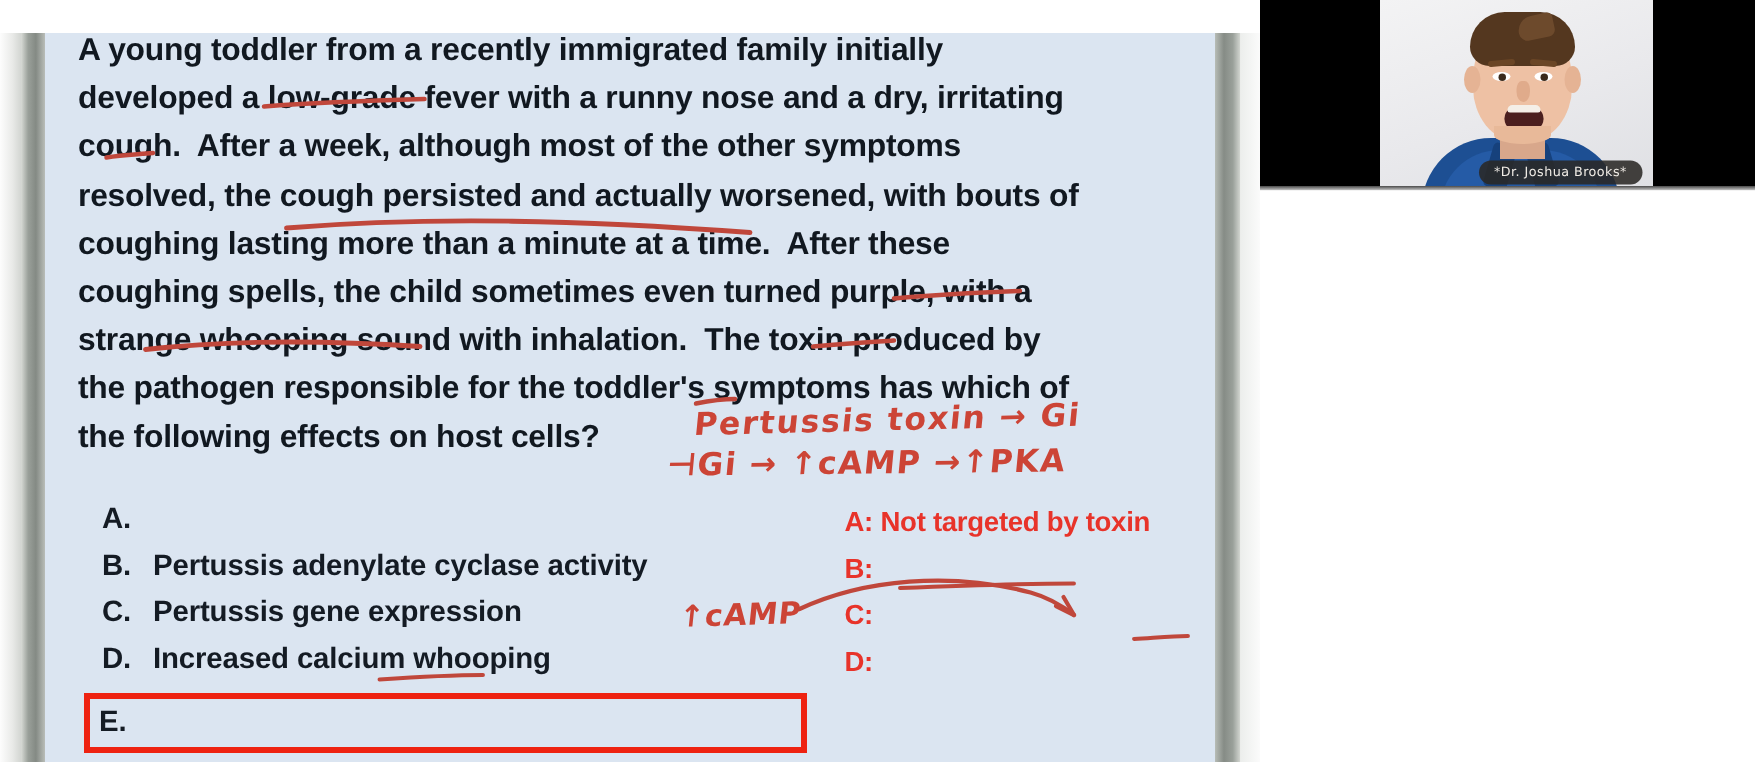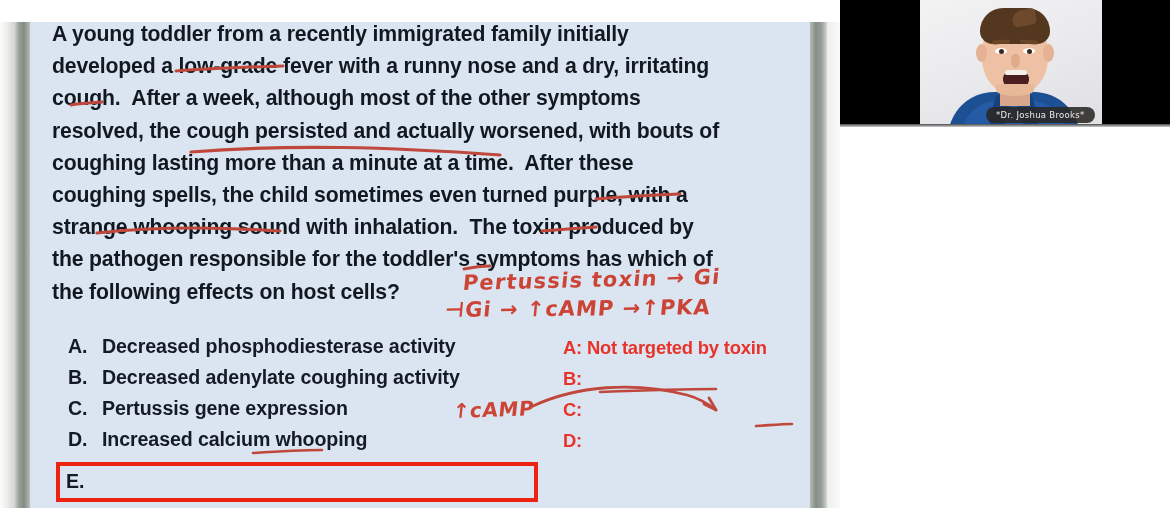--- a/index.html
+++ b/index.html
@@ -367,25 +367,24 @@
 resolved, the cough persisted and actually worsened, with bouts of
 coughing lasting more than a minute at a time.  After these
 coughing spells, the child sometimes even turned purple, with a
 strange whooping sound with inhalation.  The toxin produced by
 the pathogen responsible for the toddler's symptoms has which of
 the following effects on host cells?</div>
 
     <div id="options">
       <div class="option-row">
         <span class="option-letter">A.</span>
-        <span class="option-text">Decreased phosphodiesterase activity</span>
       </div>
       <div class="option-row">
         <span class="option-letter">B.</span>
-        <span class="option-text">Decreased adenylate coughing activity</span>
+        <span class="option-text">Pertussis adenylate cyclase activity</span>
       </div>
       <div class="option-row">
         <span class="option-letter">C.</span>
         <span class="option-text">Pertussis gene expression</span>
       </div>
       <div class="option-row">
         <span class="option-letter">D.</span>
         <span class="option-text">Increased calcium whooping</span>
       </div>
       <div class="option-row highlighted">

